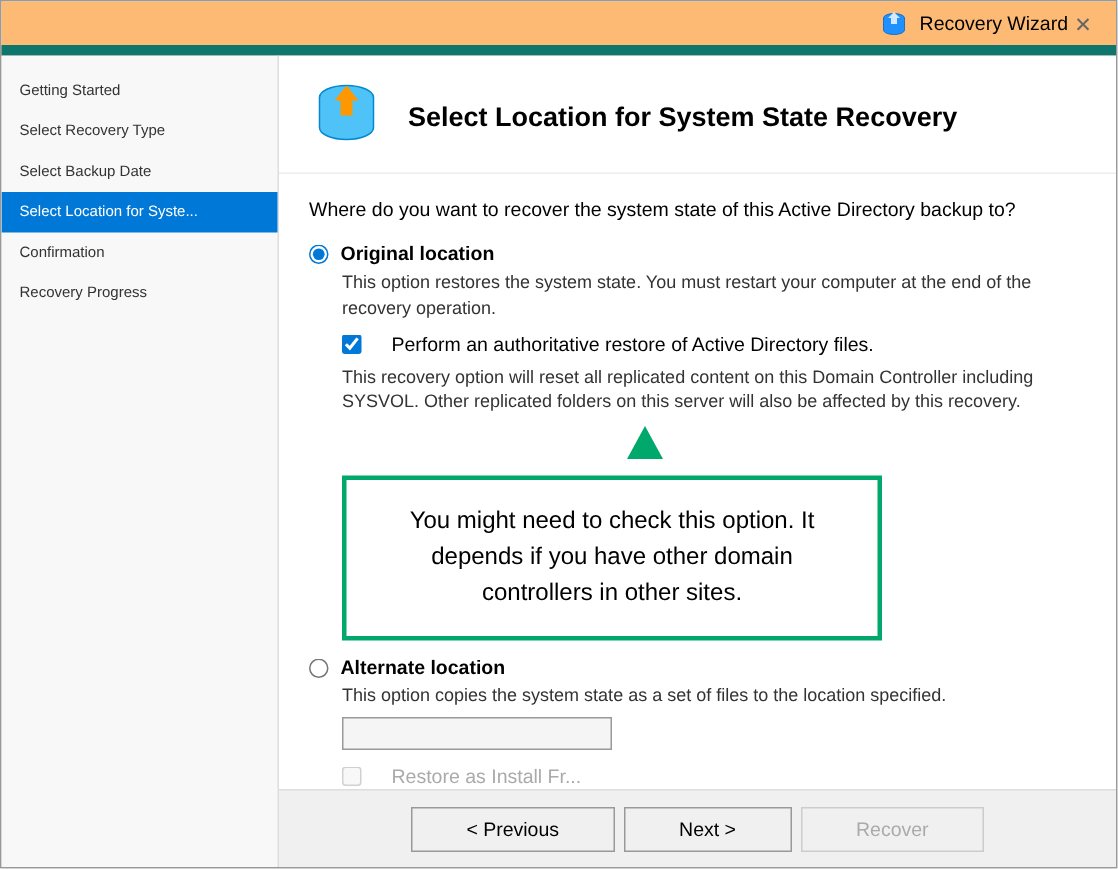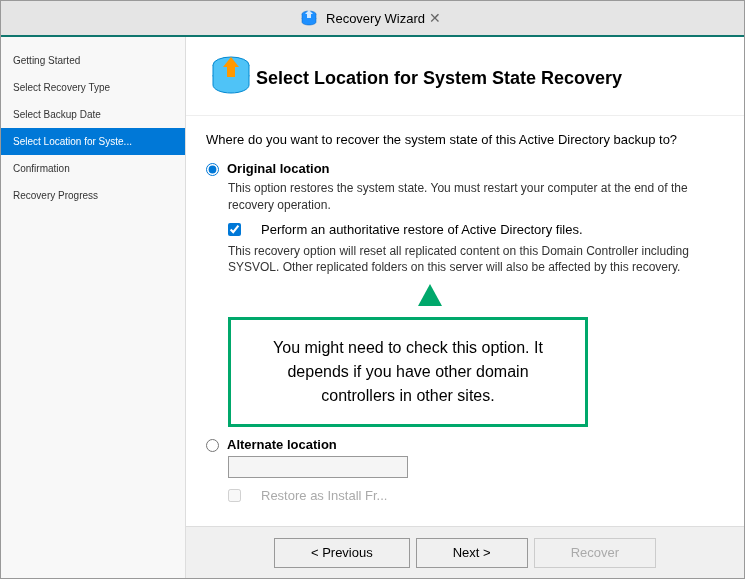--- a/index.html
+++ b/index.html
@@ -1,34 +1,34 @@
 <!DOCTYPE html>
 <html><head>
   <meta charset="utf-8">
   <style>
     * { box-sizing: border-box; margin: 0; padding: 0; }
     body { font-family: 'Segoe UI', Tahoma, Geneva, Verdana, sans-serif; font-size: 13px; background: #f0f0f0; width: 745px; height: 579px; overflow: hidden; }
 
     .window { width: 745px; height: 579px; background: #fff; border: 1px solid #999; display: flex; flex-direction: column; box-shadow: 2px 2px 8px rgba(0,0,0,0.3); }
 
-    .title-bar { background: #e5e5e5; border-bottom: 2px solid #0f766e; padding: 8px 12px; display: flex; align-items: center; justify-content: center; height: 36px; }
+    .title-bar { background: #fdba74; border-bottom: 7px solid #0f766e; padding: 8px 12px; display: flex; align-items: center; justify-content: flex-end; height: 36px; }
     .title-bar-left { display: flex; align-items: center; gap: 8px; }
     .title-icon { width: 18px; height: 18px; }
     .title-text { font-size: 13px; font-weight: normal; color: #000; }
     .close-btn { width: 20px; height: 20px; display: flex; align-items: center; justify-content: center; cursor: pointer; font-size: 14px; color: #666; border: none; background: none; }
 
     .content-area { display: flex; flex: 1; overflow: hidden; }
 
     .sidebar { width: 185px; background: #f8f8f8; border-right: 1px solid #ddd; padding: 10px 0; display: flex; flex-direction: column; }
     .sidebar-item { padding: 8px 12px; font-size: 10px; color: #333; cursor: pointer; }
     .sidebar-item.active { background: #0078d7; color: #fff; }
 
     .main-content { flex: 1; display: flex; flex-direction: column; }
 
-    .page-header { background: #fff; padding: 16px 20px 12px 20px; border-bottom: 1px solid #eee; display: flex; align-items: center; }
+    .page-header { background: #fff; padding: 16px 20px 12px 20px; border-bottom: 1px solid #eee; display: flex; align-items: center; gap: 16px; }
     .header-icon { width: 50px; height: 50px; }
     .header-title { font-size: 18px; font-weight: 600; color: #000; }
 
     .page-body { flex: 1; padding: 16px 20px; overflow-y: auto; background: #fff; }
 
     .question-text { font-size: 13px; color: #000; margin-bottom: 14px; }
 
     .radio-group { margin-bottom: 10px; }
     .radio-option { display: flex; align-items: flex-start; gap: 8px; margin-bottom: 4px; }
     .radio-option input[type="radio"] { margin-top: 2px; accent-color: #0078d7; }
@@ -126,20 +126,21 @@
               </div>
             </div>
           </div>
         </div>
 
         <div class="alternate-section">
           <div class="radio-option">
             <input type="radio" name="location" id="alternate" style="">
             <label for="alternate" class="radio-label">Alternate location</label>
           </div>
+          <p class="alternate-description">This option copies the system state as a set of files to the location specified.</p>
           <div class="alternate-input">
             <input type="text" disabled="" style="width: 180px; height: 22px; border: 1px solid rgb(153, 153, 153); font-size: 12px; padding: 2px 4px; color: rgb(170, 170, 170); background: rgb(245, 245, 245);">
           </div>
           <div class="checkbox-row" style="margin-left:22px; margin-bottom:4px;">
             <input type="checkbox" id="restore-install" disabled="" style="">
             <label for="restore-install" class="checkbox-label" style="color:#aaa;">Restore as Install Fr...</label>
           </div>
 
         </div>
       </div>

